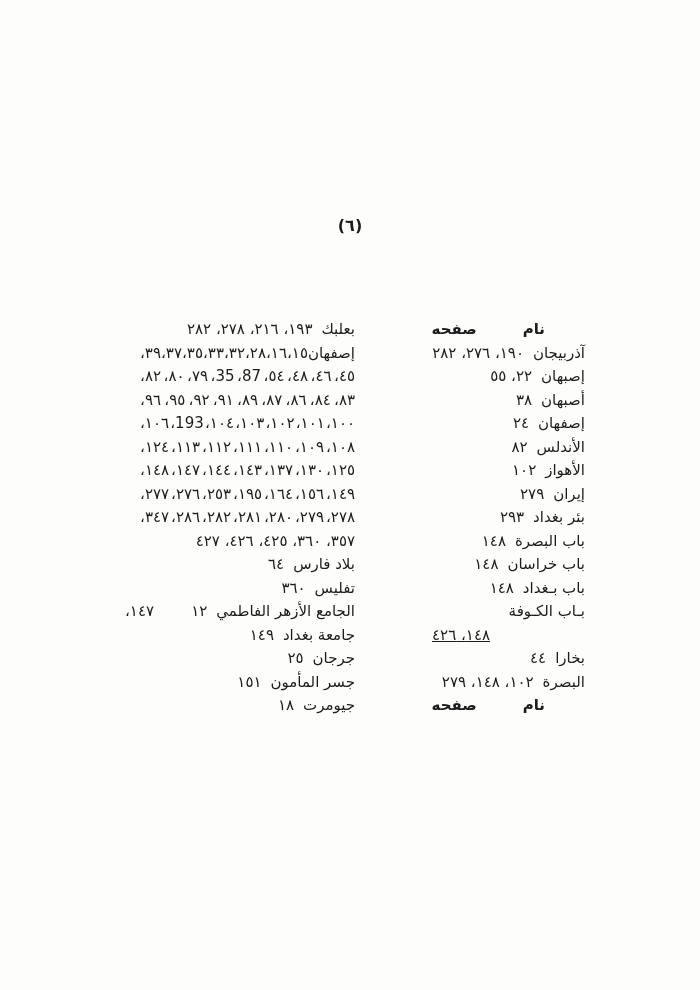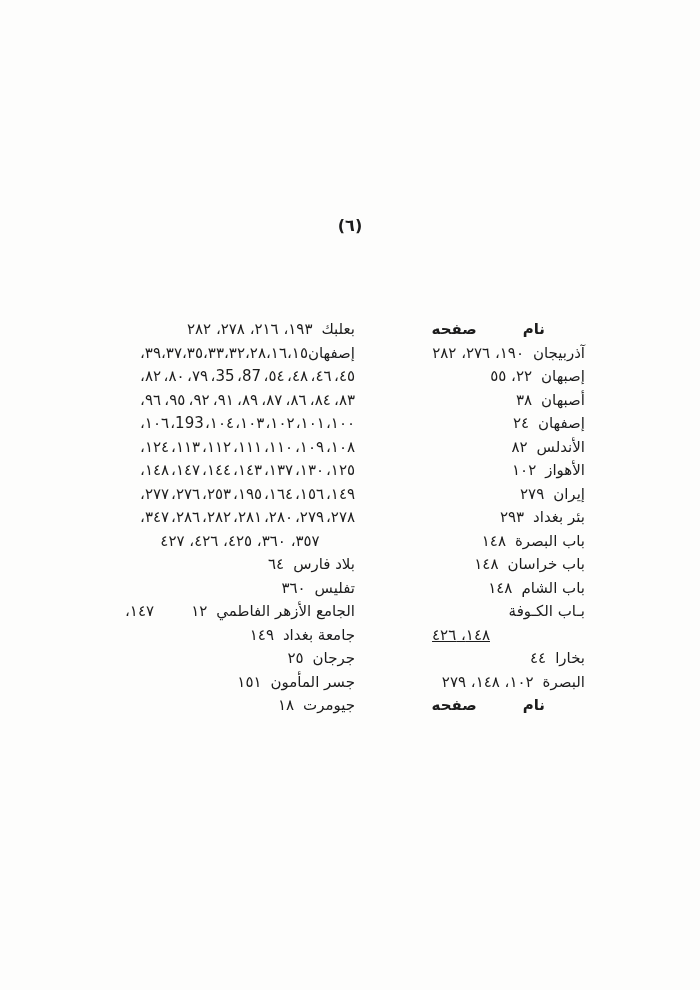--- a/index.html
+++ b/index.html
@@ -98,21 +98,21 @@
         </span>
       </div>
       <div class="row entry">
         <span class="pair">
           <span class="name">باب خراسان</span>
           <span class="pages">١٤٨</span>
         </span>
       </div>
       <div class="row entry">
         <span class="pair">
-          <span class="name">باب الشام</span>
+          <span class="name">باب بـغداد</span>
           <span class="pages">١٤٨</span>
         </span>
       </div>
       <div class="row entry">
         <span class="pair">
           <span class="name">بـاب الكـوفة</span>
         </span>
       </div>
       <div class="row continuation" style="margin-right: 95px; text-decoration: underline;">
         <span class="pages">١٤٨، ٤٢٦</span>
@@ -213,21 +213,21 @@
       </div>
       <div class="row justify">
         <span class="pages">٢٧٨،</span>
         <span class="pages">٢٧٩،</span>
         <span class="pages">٢٨٠،</span>
         <span class="pages">٢٨١،</span>
         <span class="pages">٢٨٢،</span>
         <span class="pages">٢٨٦،</span>
         <span class="pages">٣٤٧،</span>
       </div>
-      <div class="row continuation" style=" justify-content: center;">
+      <div class="row continuation" style="">
         <span class="pages">٣٥٧، ٣٦٠، ٤٢٥، ٤٢٦، ٤٢٧</span>
       </div>
       <div class="row entry">
         <span class="pair">
           <span class="name">بلاد فارس</span>
           <span class="pages">٦٤</span>
         </span>
       </div>
       <div class="row entry">
         <span class="pair">

